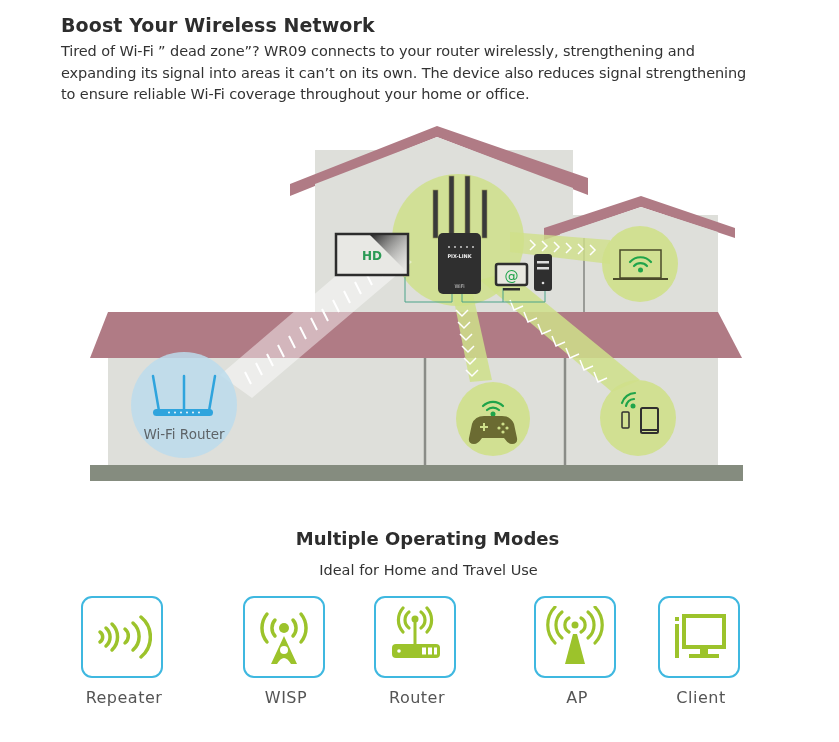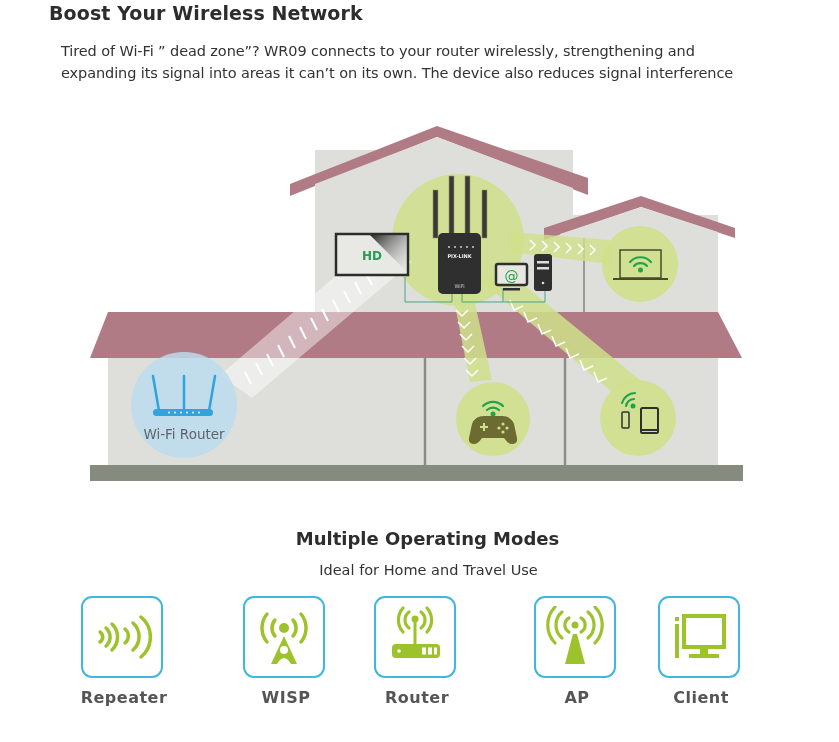--- a/index.html
+++ b/index.html
@@ -1,33 +1,34 @@
 <!DOCTYPE html>
 <html><head>
 <meta charset="utf-8">
 <style>
   html, body { margin:0; padding:0; background:#ffffff; }
   body { width:839px; height:742px; position:relative; overflow:hidden; font-family:"DejaVu Sans", "Liberation Sans", sans-serif; color:#2b2b2b; }
-  .title { position:absolute; left:49px; top:2px; font-size:19px; font-weight:bold; color:#2d2d2d; letter-spacing:0.1px; margin:0; }
+  .title { position:absolute; left:49px; top:2px; font-size:19px; font-weight:bold; color:#2d2d2d; letter-spacing:0.1px; margin:12px; }
   .intro { position:absolute; left:49px; top:29px; width:770px; font-size:14.5px; line-height:21.5px; color:#333; margin:12px; letter-spacing:-0.1px; }
   .scene { position:absolute; left:0; top:0; width:839px; height:742px; }
   .modes-title { position:absolute; left:0; width:839px; top:528px; text-align:center; font-size:18px; font-weight:bold; color:#2d2d2d; margin:0;padding-left:8px; }
   .modes-sub { position:absolute; left:0; width:839px; top:553px; text-align:center; font-size:14.5px; color:#333; margin:9px; }
   .mode { position:absolute; top:596px; width:86px; }
   .mode .box { width:82px; height:82px; border:2.5px solid #3fb8e0; border-radius:11px; background:#fff; display:flex; align-items:center; justify-content:center; box-sizing:border-box; }
-  .mode .label { position:absolute; top:92px; left:-20px; width:126px; text-align:center; font-size:16px; font-weight:bold; color:#555; letter-spacing:0.5px; }
+  .mode .label { position:absolute; top:92px; left:-20px; width:126px; text-align:center; font-size:16px; font-weight:normal; color:#555; letter-spacing:0.5px; }
   .scene-label { font-family:"DejaVu Sans", "Liberation Sans", sans-serif; }
 </style>
 </head>
 <body>
 
 <h1 class="title">Boost Your Wireless Network</h1>
 <p class="intro">
   <span>Tired of Wi-Fi ” dead zone”? WR09 connects to your router wirelessly, strengthening and</span><br>
-  <span>expanding its signal into areas it can’t on its own. The device also reduces signal interference</span><br>
+  <span>expanding its signal into areas it can’t on its own. The device also reduces signal strengthening</span><br>
+  <span>to ensure reliable Wi-Fi coverage throughout your home or office.</span>
 </p>
 
 <svg class="scene" viewBox="0 0 839 742" xmlns="http://www.w3.org/2000/svg">
   <defs>
     <linearGradient id="tvShade" x1="0" y1="0" x2="1" y2="1">
       <stop offset="0" stop-color="#222"></stop>
       <stop offset="1" stop-color="#bbb" stop-opacity="0"></stop>
     </linearGradient>
     <pattern id="chev" width="14" height="14" patternUnits="userSpaceOnUse"></pattern>
   </defs>

